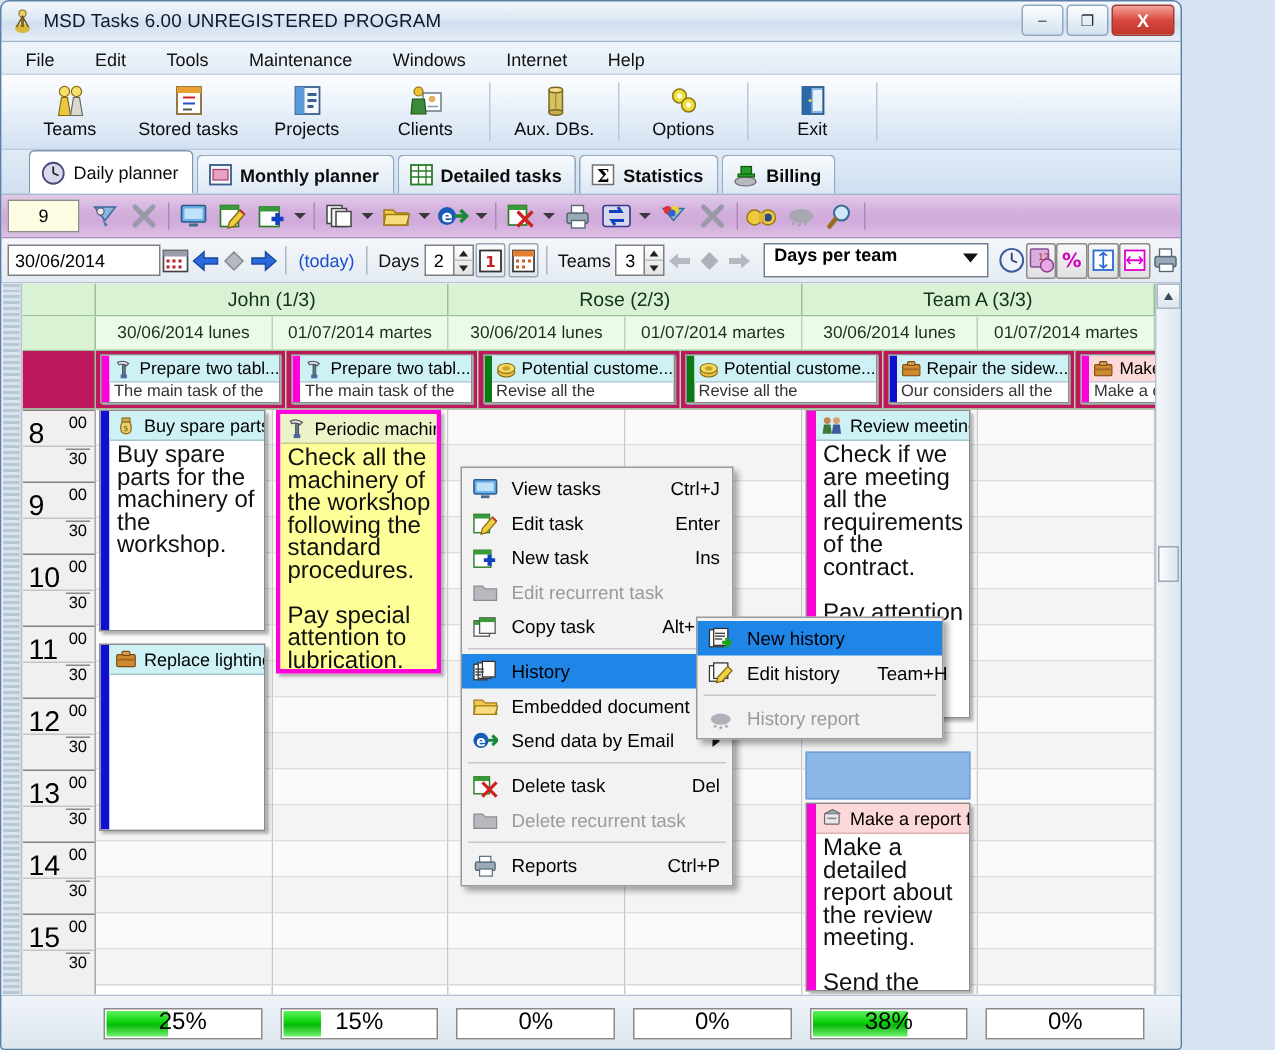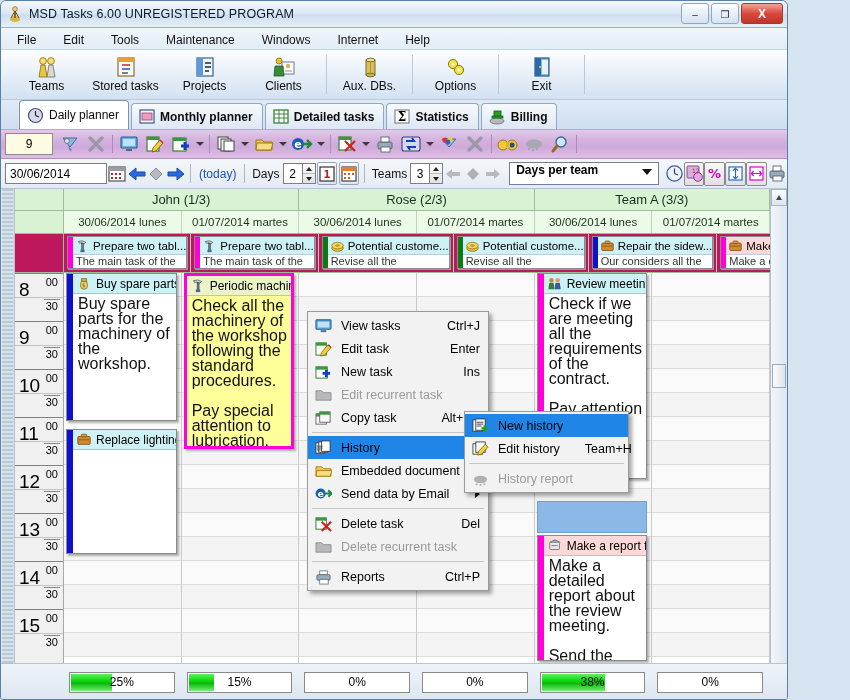--- a/index.html
+++ b/index.html
@@ -158,21 +158,21 @@
     border:1px solid #9aa9b8;background:linear-gradient(90deg,#fdfdfe,#dce4ec);}
   
   .footer{height:36px;display:flex;align-items:center;
     background:linear-gradient(#eef3f8,#dde6ef);border-top:1px solid #b6c4d2;}
   .footer .gutter{width:62px;flex:none;}
   .fcell{flex:1;display:flex;align-items:center;justify-content:center;padding:0 6px;box-sizing:border-box;}
   .pbar{width:100%;height:19px;border:1px solid #8a8a8a;background:#fff;position:relative;
     display:flex;align-items:center;justify-content:center;}
   .pbar .fill{position:absolute;left:1px;top:1px;bottom:1px;
     background:linear-gradient(180deg,#5ef05e,#06d206 45%,#0bb80b 55%,#6ef06e);}
-  .pbar .ptxt{position:relative;font-size:12px;color:#000;}
+  .pbar .ptxt{position:relative;font-size:16px;color:#000;}
   .footer .endgap{width:18px;flex:none;}
   
   .ctxmenu{position:absolute;background:#f2f2f2;border:1px solid #9a9a9a;
     box-shadow:3px 3px 4px rgba(0,0,0,.35);padding:2px 0;z-index:60;}
   .ctxmenu .mi{height:23px;display:flex;align-items:center;gap:7px;
     padding:0 8px 0 4px;font-size:12.5px;color:#000;white-space:nowrap;cursor:default;}
   .ctxmenu .mi .mico{width:22px;height:19px;flex:none;display:flex;align-items:center;justify-content:center;}
   .ctxmenu .mi .mlbl{flex:1;}
   .ctxmenu .mi .mkey{margin-left:18px;font-size:12.5px;color:#000;}
   .ctxmenu .mi.bold .mlbl,.ctxmenu .mi.bold .mkey{font-weight:normal;}

